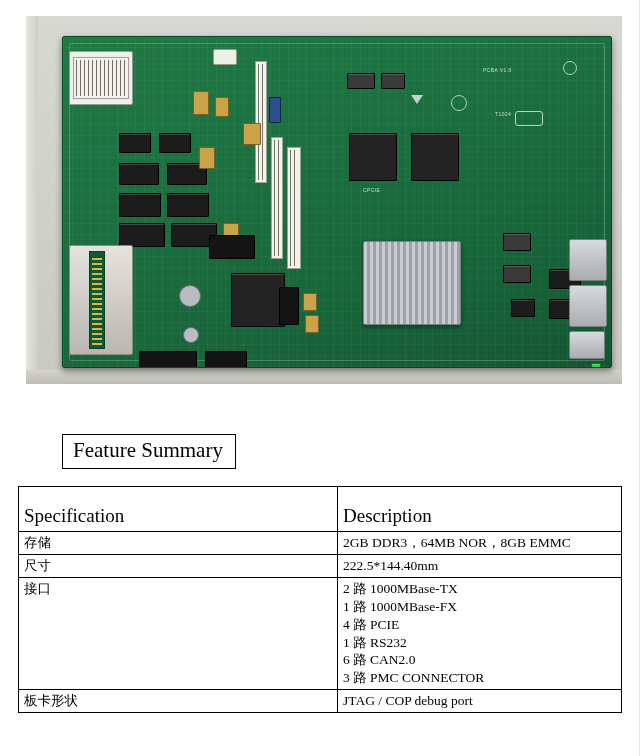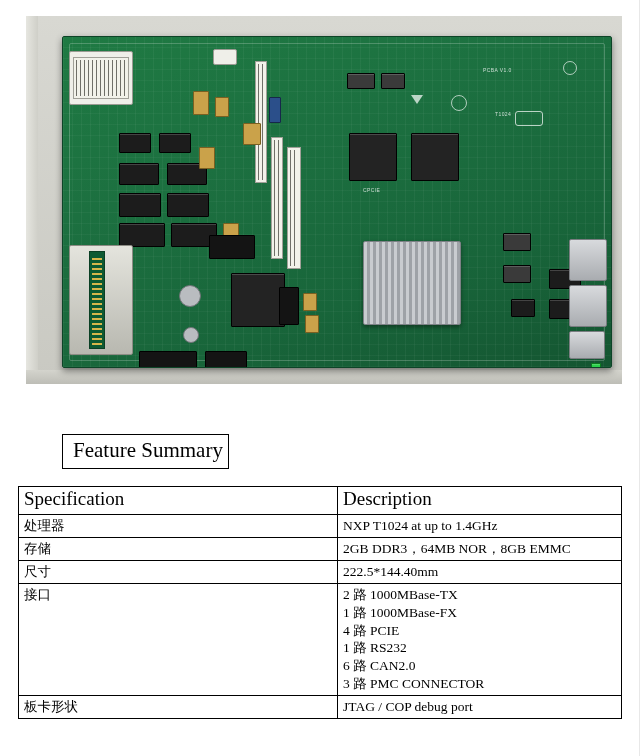--- a/index.html
+++ b/index.html
@@ -162,21 +162,21 @@
     border:1px solid #8c8c84;
     border-radius:2px;
   }
 
   
   .feature-box {
     position: absolute;
     left: 62px;
     top: 434px;
     border: 1px solid #000;
-    padding: 4px 5px 6px 10px;
+    padding: 4px 12px 6px 10px;
     font-size: 21px;
     line-height: 1.1;
     font-family: "Liberation Serif", serif;
     background: #fff;
     text-align: center;
   }
 
   
   .spec-table {
     position: absolute;
@@ -189,21 +189,21 @@
   .spec-table td {
     border: 1px solid #000;
     vertical-align: top;
     padding: 2px 5px;
     font-size: 13.5px;
     line-height: 1.33;
     font-family: "Liberation Serif", serif;
   }
   .spec-table td.head {
     font-size: 19px;
-    padding: 0 5px 3px 5px;
+    padding: 17px 5px 3px 5px;
     line-height: 1.25;
   }
   .col-spec { width: 308px; }
   .iface-line { display:block; white-space:nowrap; }
 
   .page-edge {
     position:absolute;
     right:0; top:0; width:1px; height:756px;
     background:#e8e8e8;
   }
@@ -287,26 +287,20 @@
 
 <div class="feature-box">Feature Summary</div>
 
 <table class="spec-table">
   <tbody>
     <tr>
       <td class="head col-spec">Specification</td>
       <td class="head">Description</td>
     </tr>
 
-    <tr>
-      <td class="col-spec">处理器</td>
-      <td>
-        <span class="iface-line">NXP T1024 at up to 1.4GHz</span>
-      </td>
-    </tr>
 
     <tr>
       <td class="col-spec">存储</td>
       <td>
         <span class="iface-line">2GB DDR3，64MB NOR，8GB EMMC</span>
       </td>
     </tr>
 
 
     <tr>

